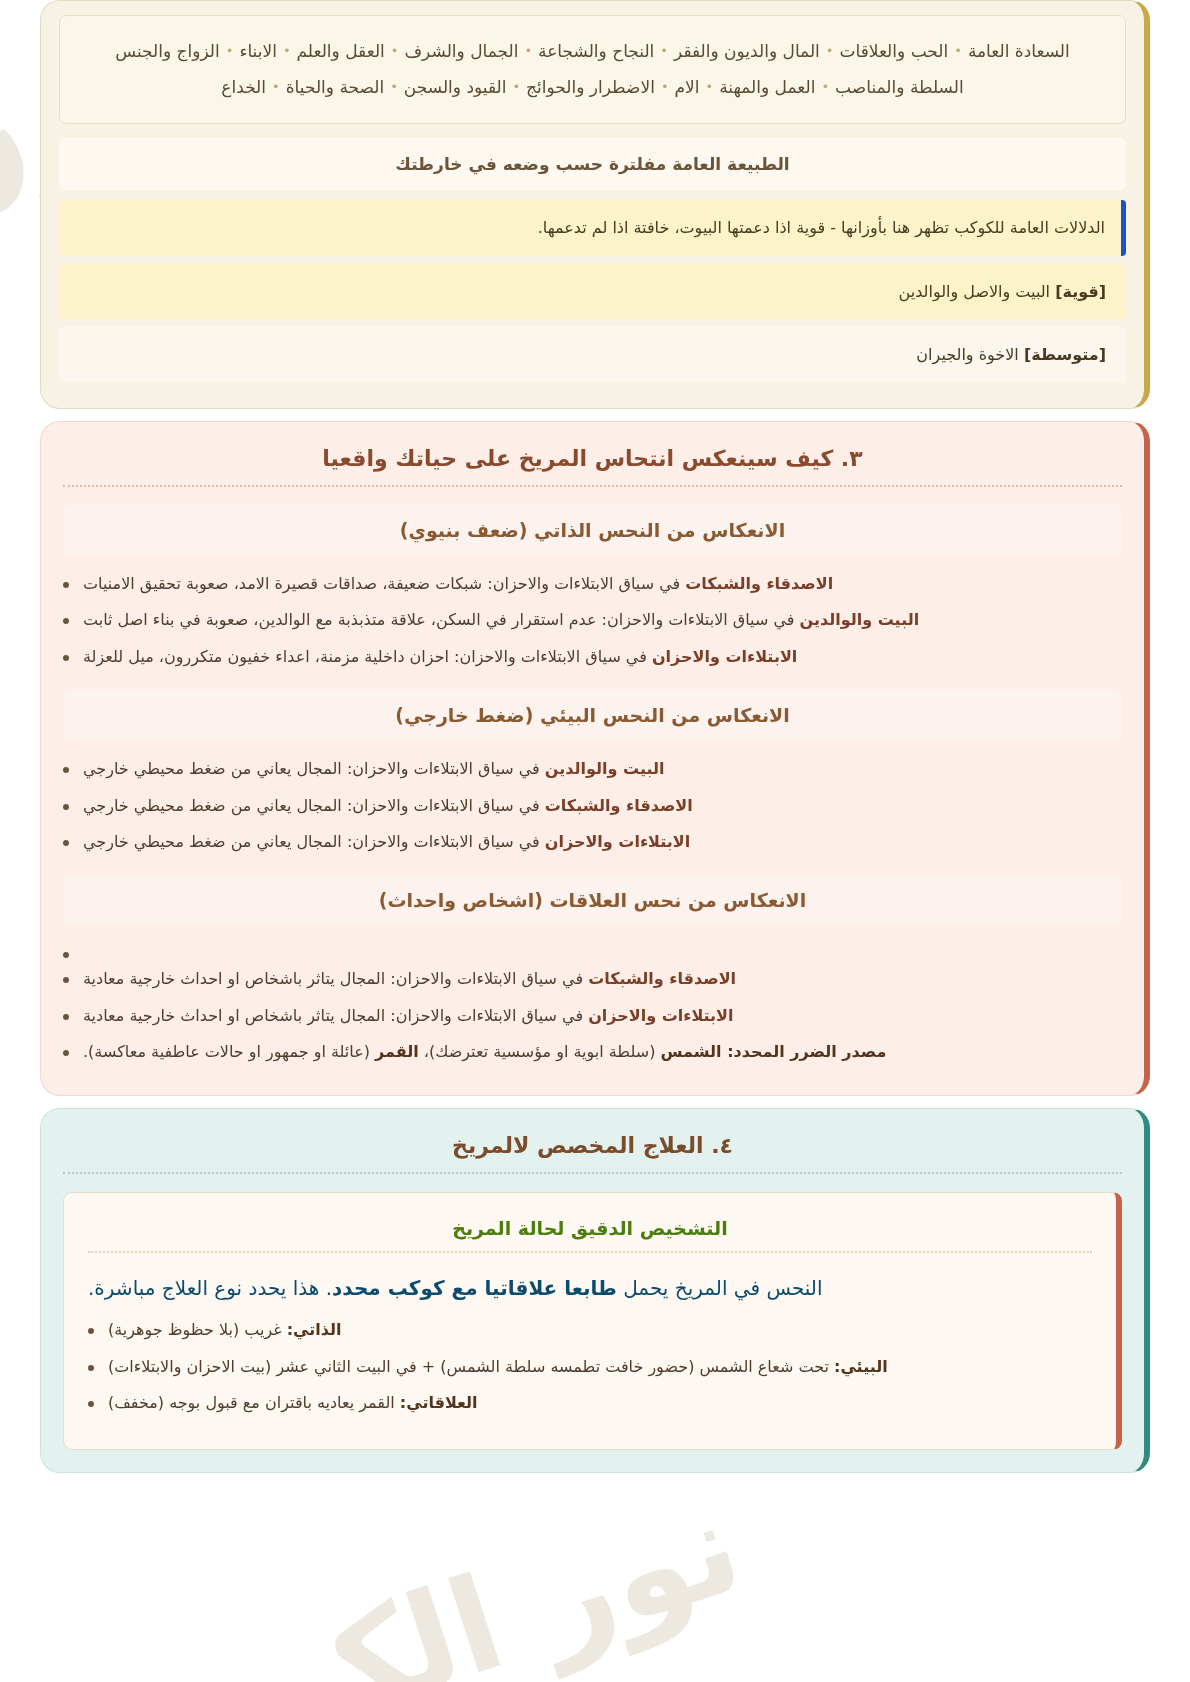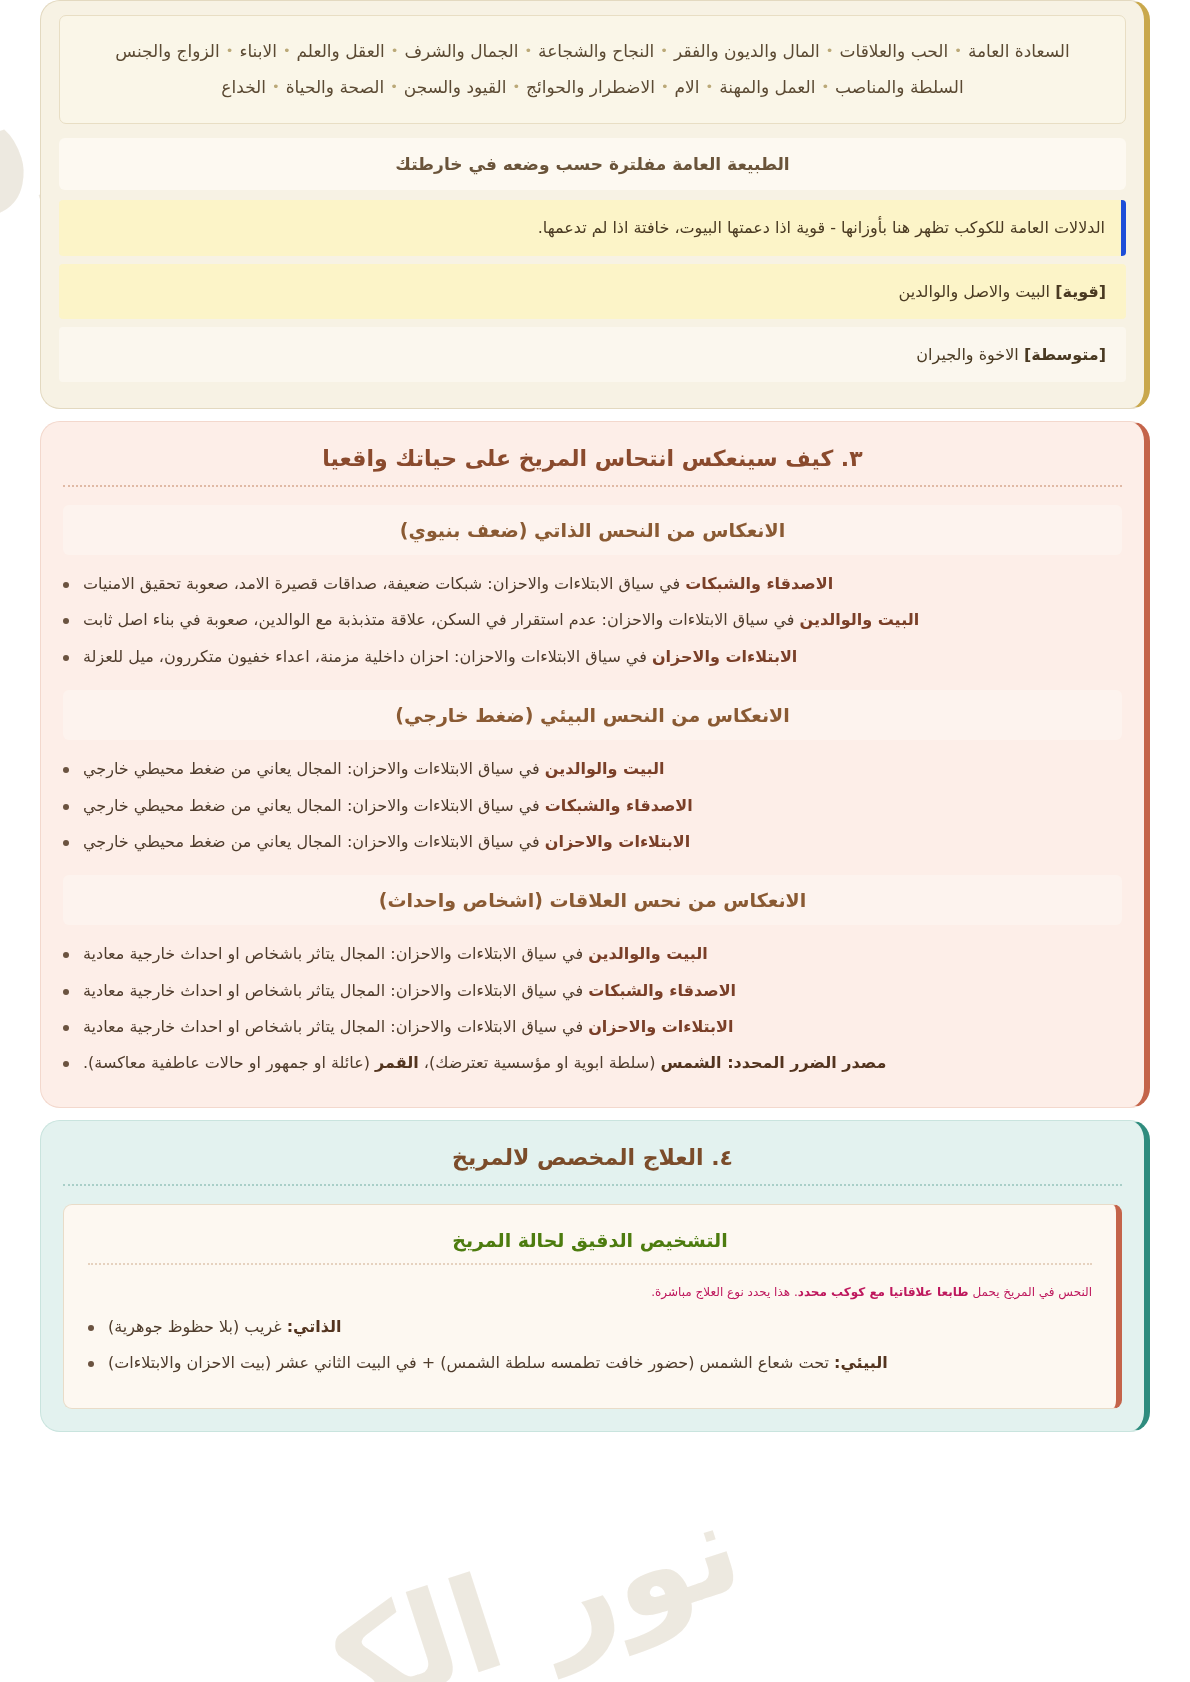--- a/index.html
+++ b/index.html
@@ -177,24 +177,24 @@
 
   .inner-card{
     background:#fdf8f1;
     border:1px solid #e9dcc8;
     border-right:6px solid #c4644a;
     border-radius:9px;
     padding:18px 24px 24px 24px;
     margin-top:14px;
   }
   .body-line{
-    font-size:12px;
+    font-size:20px;
     line-height:1.9;
-    color:#be185d;
-    text-align:right;
+    color:#0c4a6e;
+    text-align:left;
     margin-bottom:8px;
   }
   .b{font-weight:bold;}
 </style>
 </head>
 <body>
 
 <div class="page">
 
   <div class="wm wm-1">نور الكون</div>
@@ -262,21 +262,20 @@
         <div class="li-row">
           <span class="bullet"></span>
           <span class="li-text"><span class="bold-lead">الابتلاءات والاحزان</span><span> في سياق الابتلاءات والاحزان: المجال يعاني من ضغط محيطي خارجي</span></span>
         </div>
       </div>
 
       <div class="sub-head">الانعكاس من نحس العلاقات (اشخاص واحداث)</div>
       <div>
         <div class="li-row">
           <span class="bullet"></span>
-          <span class="li-text"><span class="bold-lead">البيت والوالدين</span><span> في سياق الابتلاءات والاحزان: المجال يتاثر باشخاص او احداث خارجية معادية</span></span>
         </div>
         <div class="li-row">
           <span class="bullet"></span>
           <span class="li-text"><span class="bold-lead">الاصدقاء والشبكات</span><span> في سياق الابتلاءات والاحزان: المجال يتاثر باشخاص او احداث خارجية معادية</span></span>
         </div>
         <div class="li-row">
           <span class="bullet"></span>
           <span class="li-text"><span class="bold-lead">الابتلاءات والاحزان</span><span> في سياق الابتلاءات والاحزان: المجال يتاثر باشخاص او احداث خارجية معادية</span></span>
         </div>
         <div class="li-row">
@@ -298,19 +297,23 @@
 
         <div>
           <div class="li-row">
             <span class="bullet"></span>
             <span class="li-text"><span class="bold-lead-dark">الذاتي:</span><span> غريب (بلا حظوظ جوهرية)</span></span>
           </div>
           <div class="li-row">
             <span class="bullet"></span>
             <span class="li-text"><span class="bold-lead-dark">البيئي:</span><span> تحت شعاع الشمس (حضور خافت تطمسه سلطة الشمس) + في البيت الثاني عشر (بيت الاحزان والابتلاءات)</span></span>
           </div>
+          <div class="li-row">
+            <span class="bullet"></span>
+            <span class="li-text"><span class="bold-lead-dark">العلاقاتي:</span><span> القمر يعاديه باقتران مع قبول بوجه (مخفف)</span></span>
+          </div>
         </div>
       </div>
 
     </div>
 
   </div>
 </div>
 
 </body></html>

